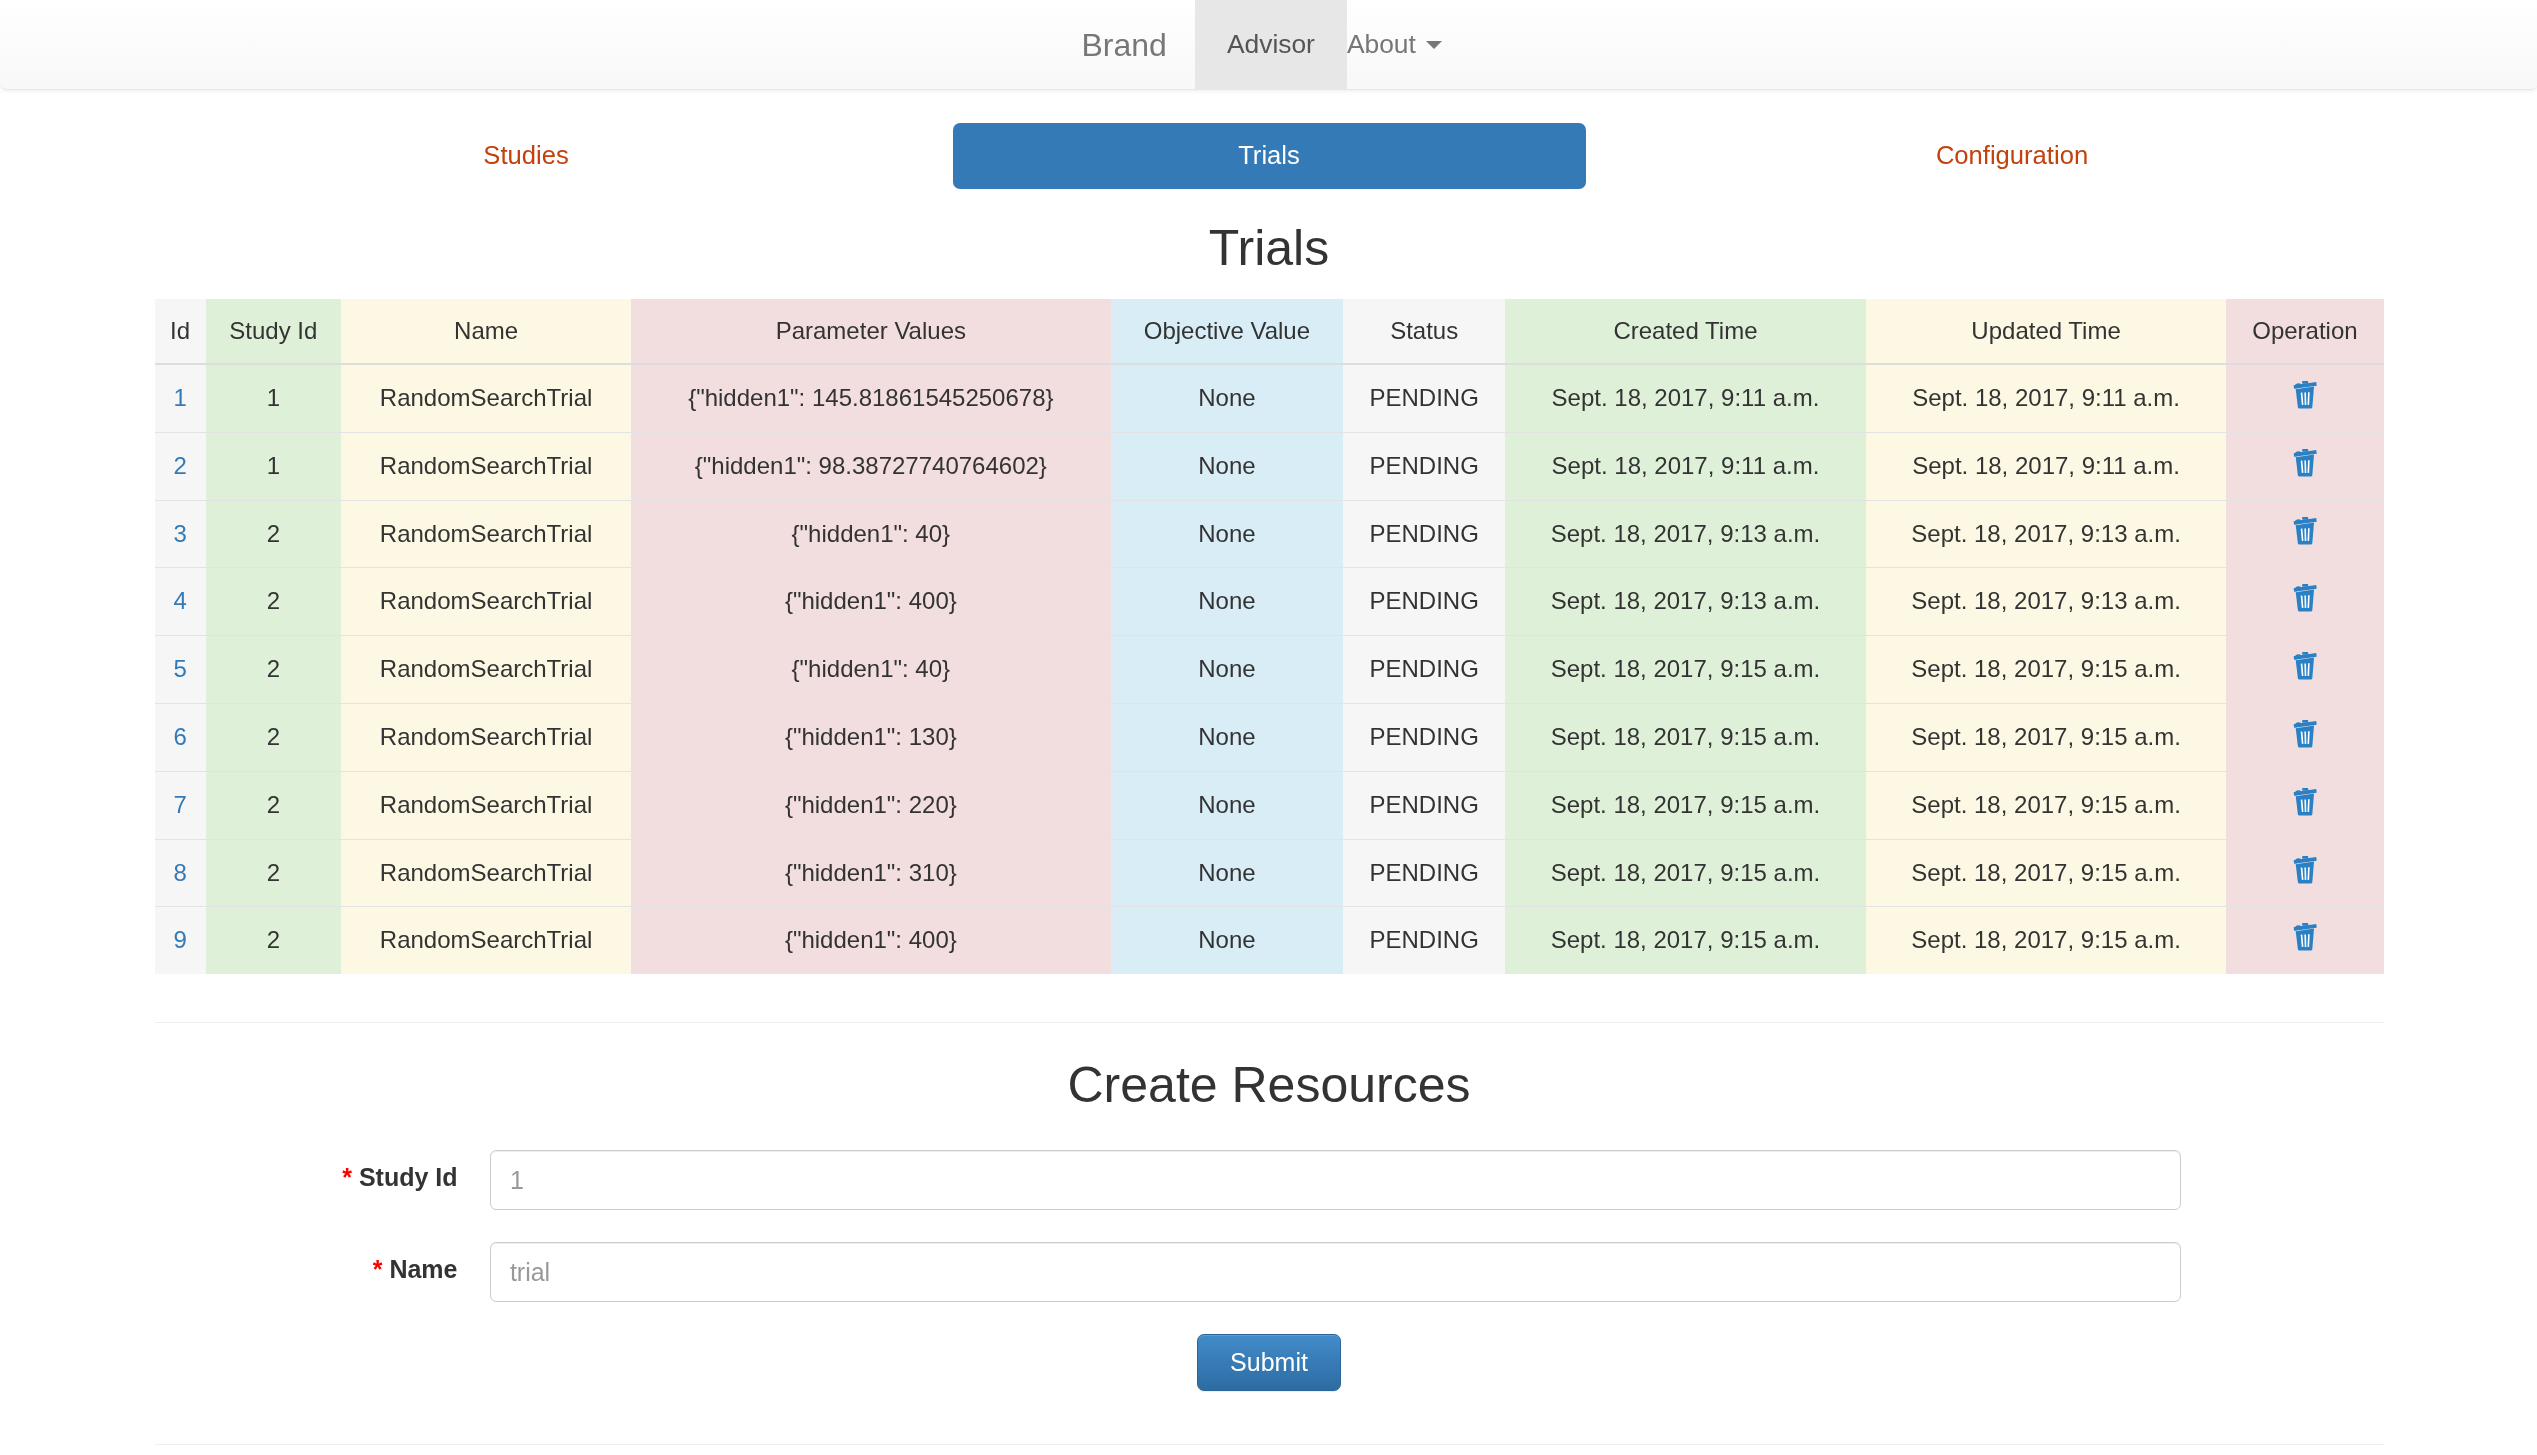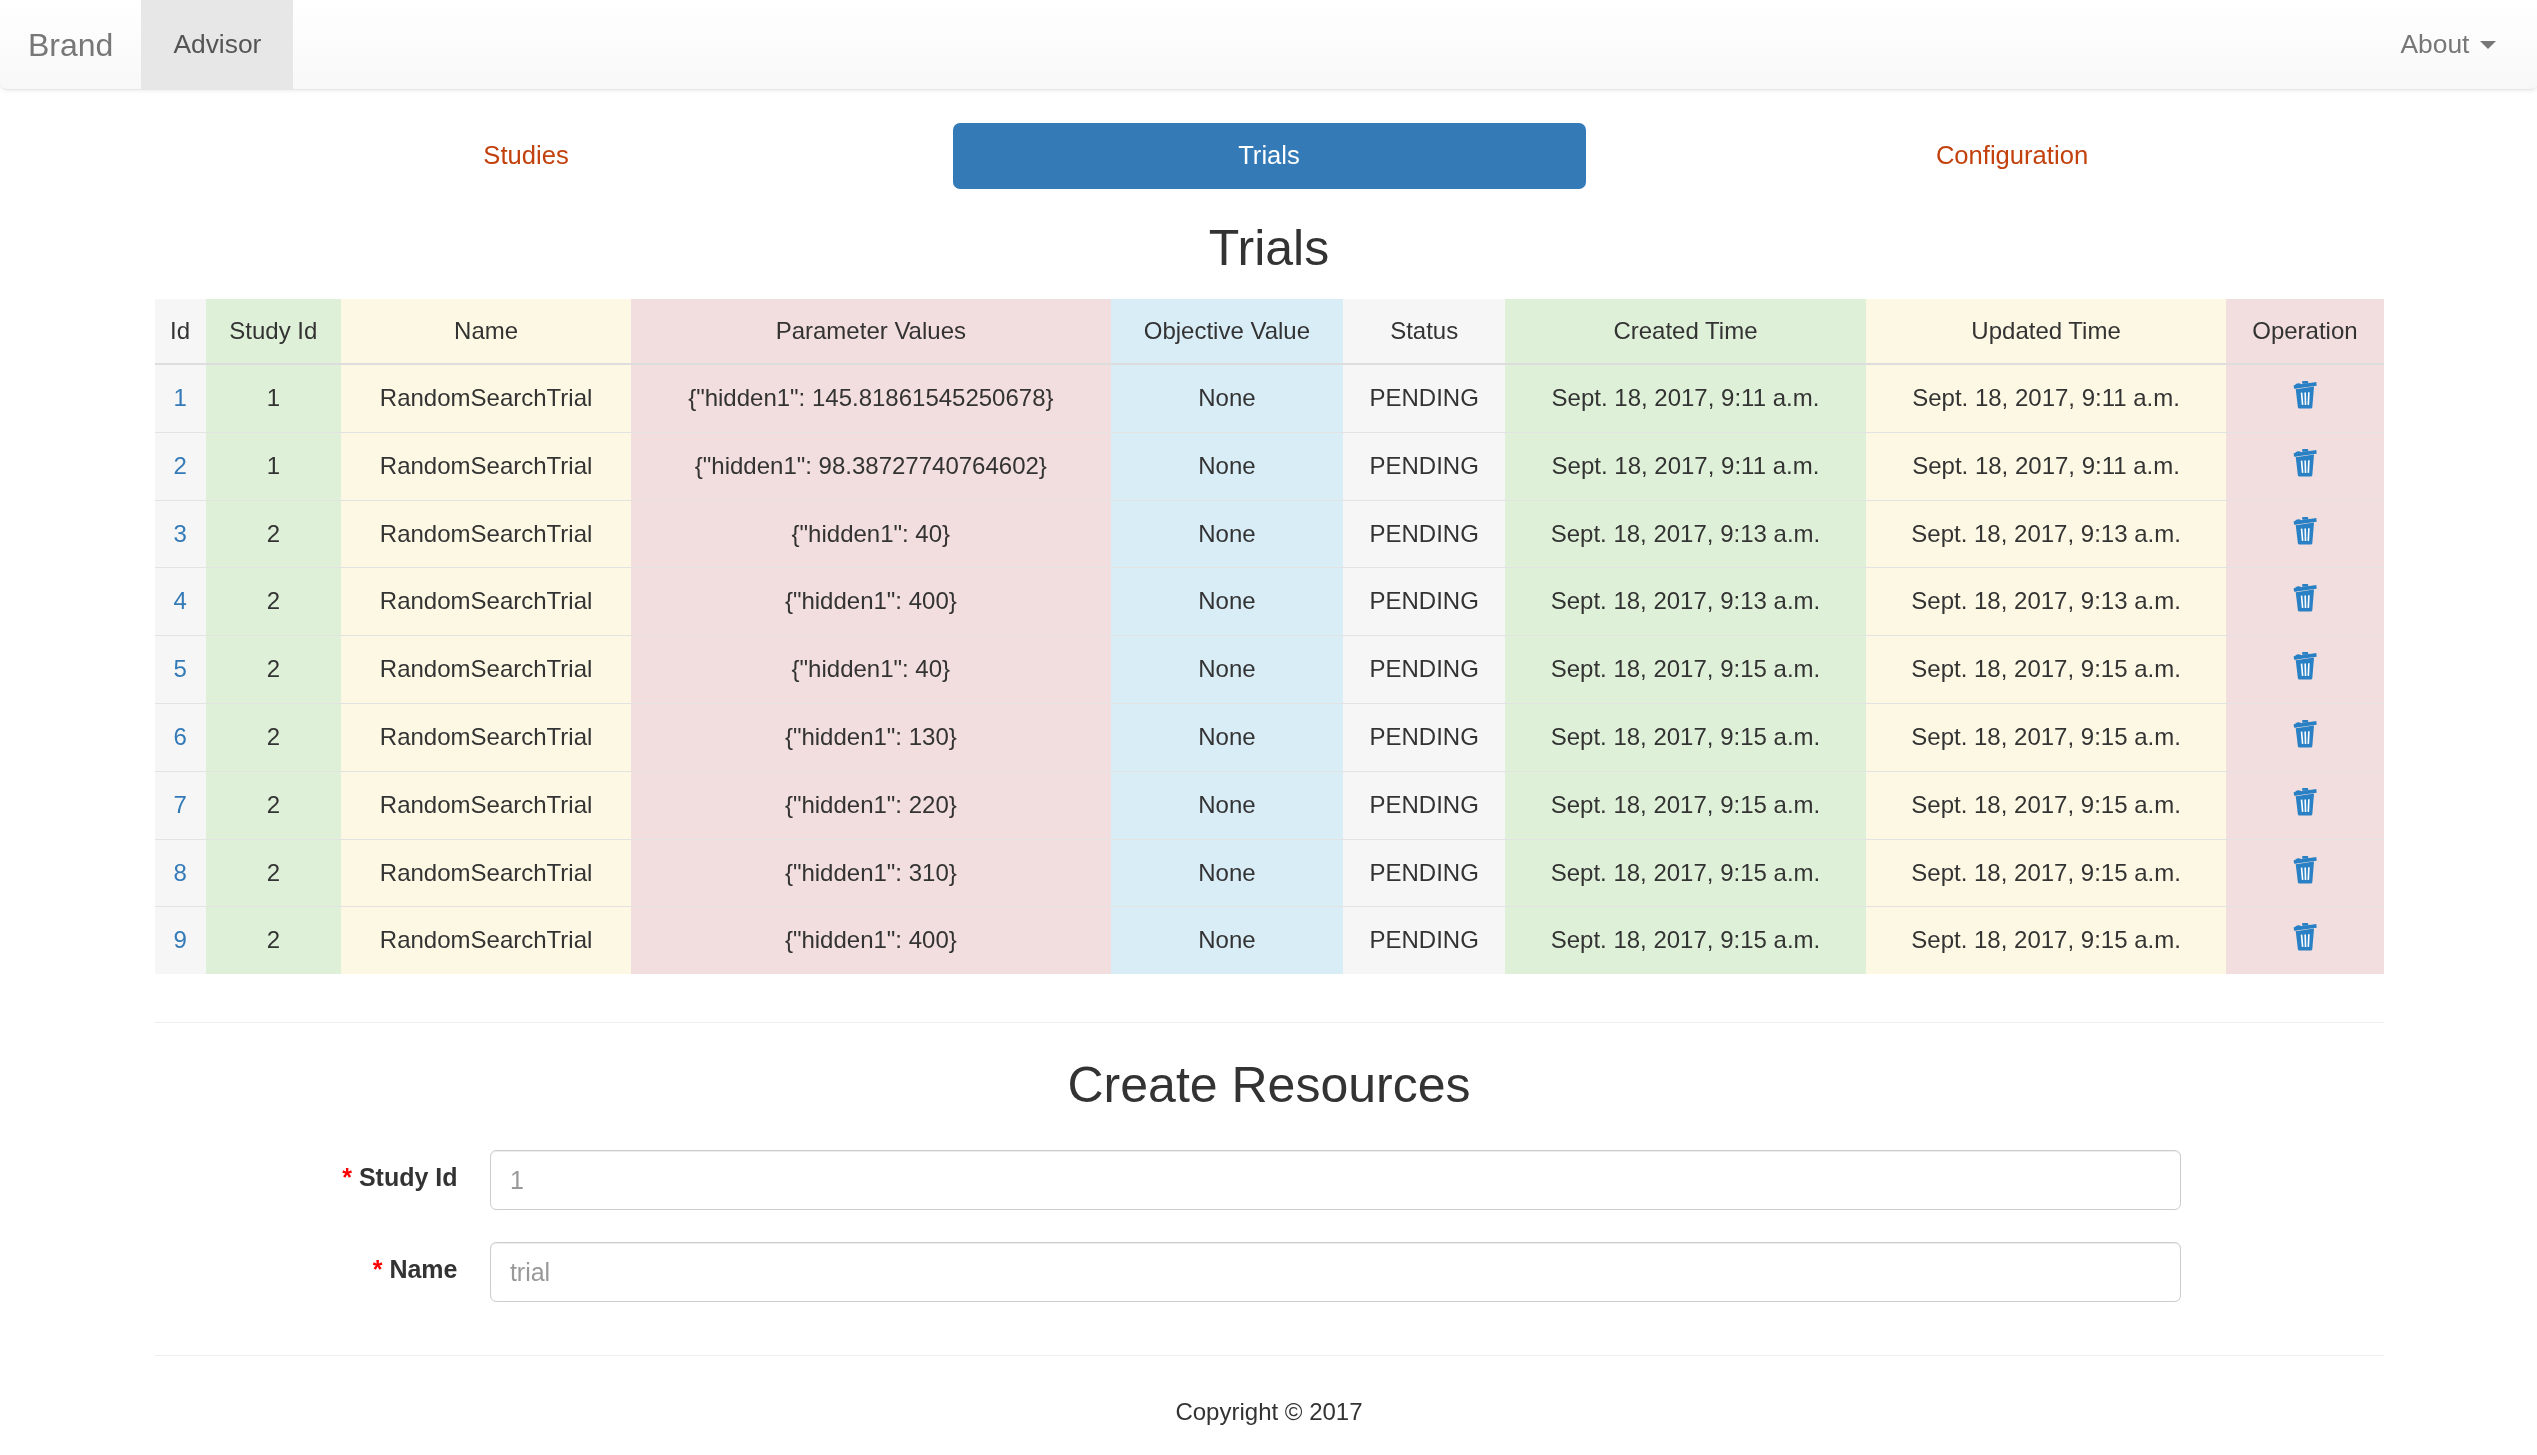--- a/index.html
+++ b/index.html
@@ -25,21 +25,21 @@
     border-radius: 0 0 7px 7px;
     box-shadow: inset 0 0.9px 0 rgba(255,255,255,.15), 0 0.9px 4.4px rgba(0,0,0,.075);
     display: flex;
     align-items: stretch;
     position: relative;
   }
   .navbar-inner {
     width: 100%;
     display: flex;
     align-items: stretch;
-    justify-content: space-between;
+    justify-content: center;
   }
   .navbar-left { display: flex; align-items: stretch; }
   .navbar-brand {
     display: flex;
     align-items: center;
     padding: 0 28px;
     font-size: 32px;
     color: #777;
     text-decoration: none;
     line-height: 1;
@@ -488,18 +488,21 @@
 
   <div class="form-row">
     <div class="form-label">
       <span class="req-star">*</span><span>Name</span>
     </div>
     <div class="form-field">
       <input class="form-control" type="text" placeholder="trial" style="">
     </div>
   </div>
 
+  <div class="submit-row">
+    <button class="btn-primary">Submit</button>
+  </div>
 
   <hr class="footer-sep">
   <div class="footer-text">Copyright © 2017</div>
 
 </div>
 
 
 </body></html>

